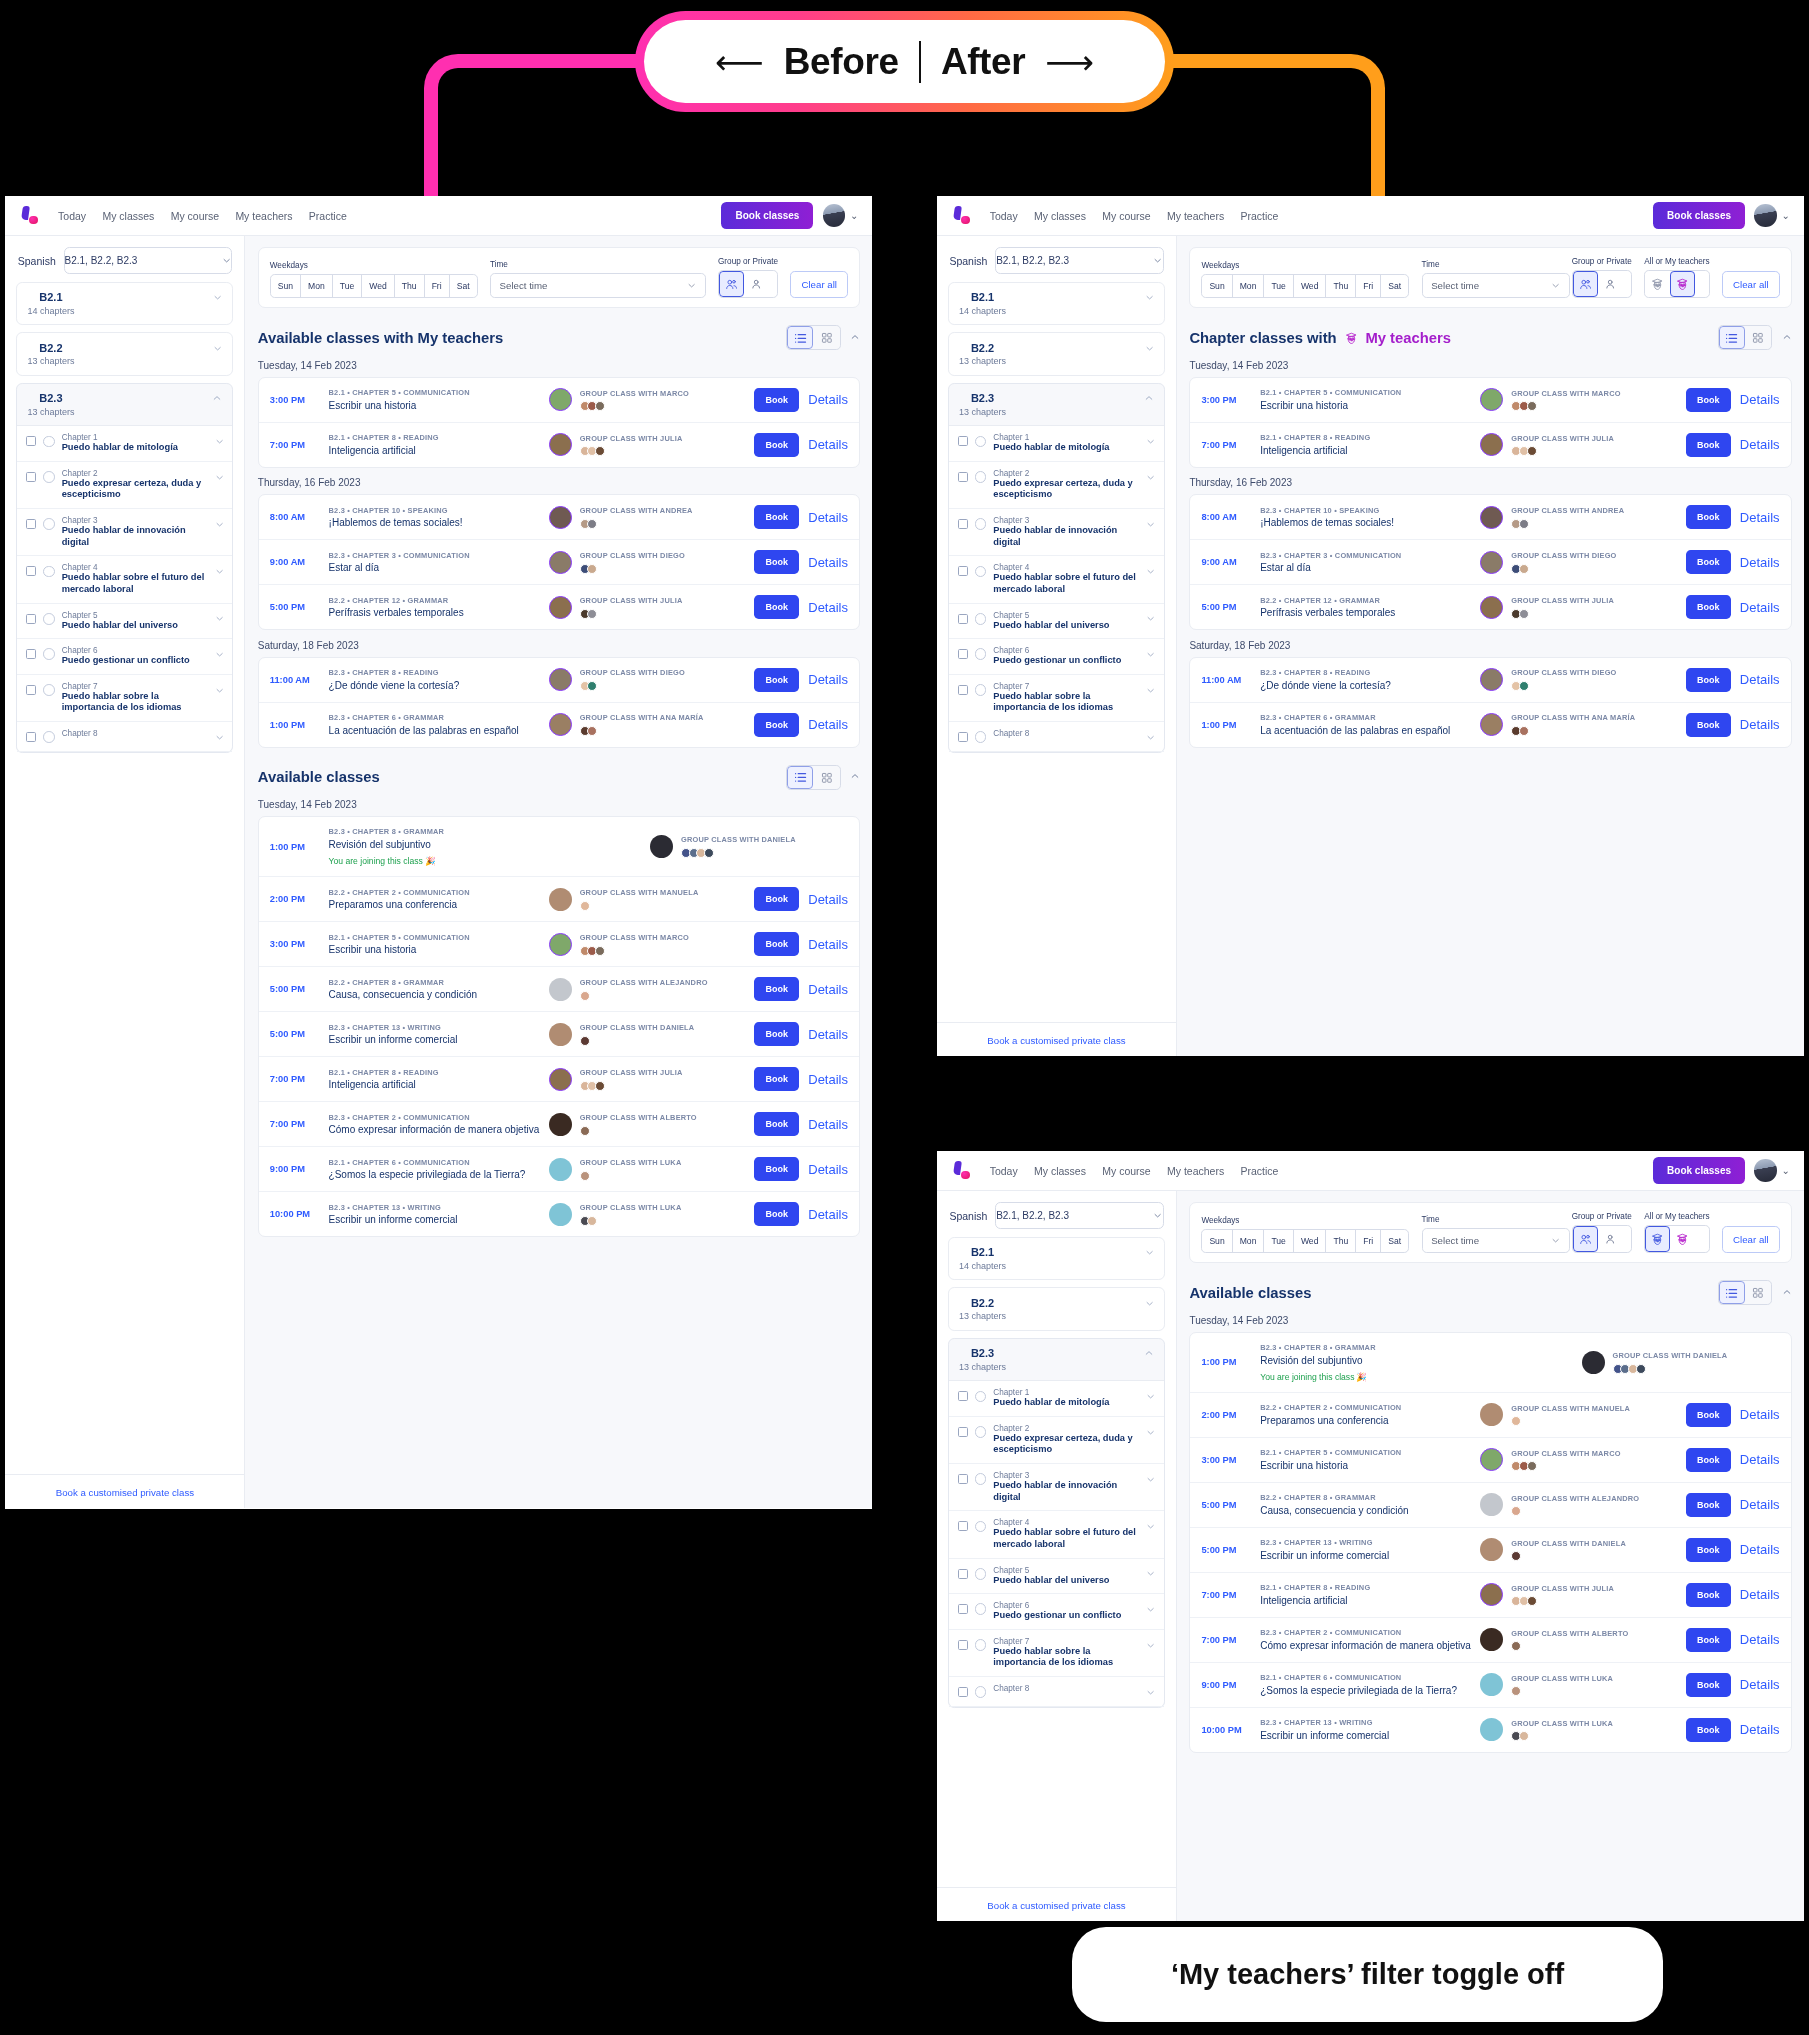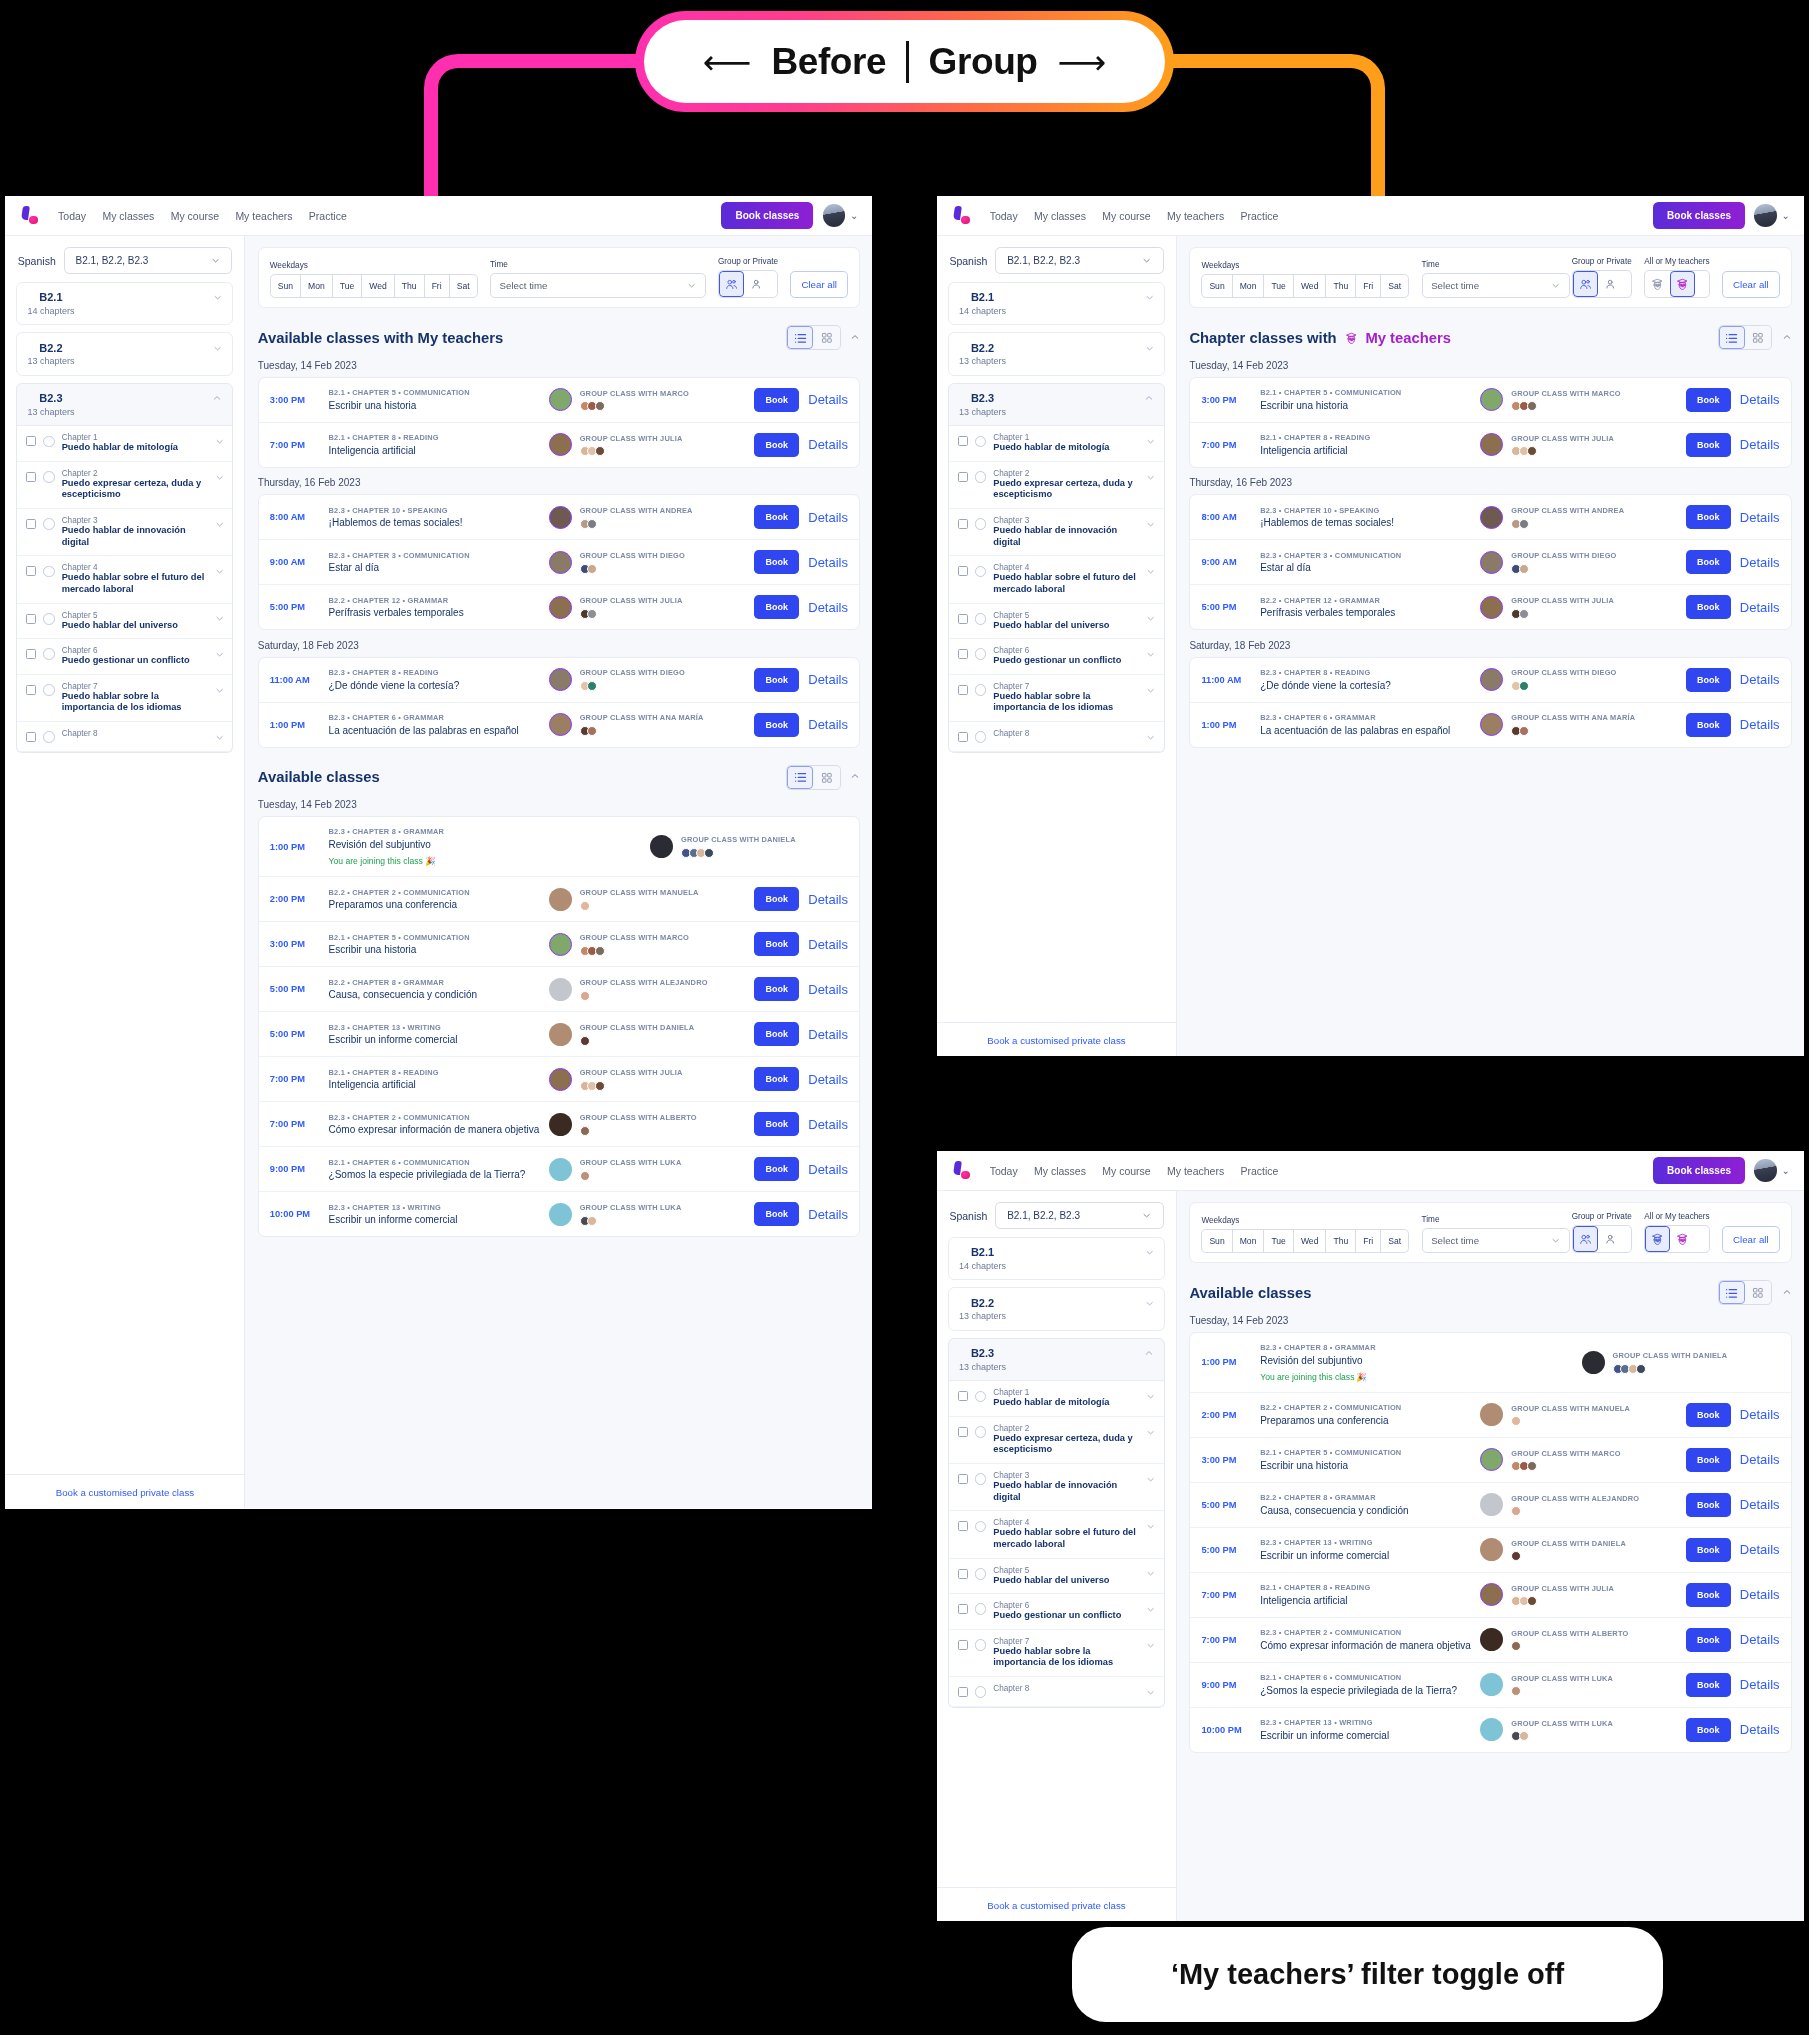--- a/index.html
+++ b/index.html
@@ -36,21 +36,21 @@
   .avatar-btn{display:flex;align-items:center;gap:4.7px;}
   .avatar{width:22.6px;height:22.6px;border-radius:50%;
     background:linear-gradient(170deg,#b8c3d4 0%,#8d9bb2 40%,#3a3f52 41%,#262a38 100%);}
   .chev{color:#5a6275;font-size:10px;}
 
   
   .appbody{display:flex;background:#f7f8fb;}
   .sidebar{width:240px;flex:none;background:#fff;border-right:0.8px solid #e9ecf2;display:flex;flex-direction:column;}
   .lang-row{display:flex;align-items:center;gap:7.8px;padding:11px 12.4px 7.8px 12.4px;}
   .lang-label{font-size:10.5px;color:#2c3a63;font-weight:500;}
-  .lang-select{flex:1;border:0.8px solid #d7dce8;border-radius:5.4px;padding:7px 11px;display:flex;align-items:center;justify-content:space-between;font-size:10px;color:#2c3a63;}
+  .lang-select{flex:1;border:0.8px solid #d7dce8;border-radius:5.4px;padding:7px 0;display:flex;align-items:center;justify-content:space-between;font-size:10px;color:#2c3a63;}
   .lvl-list{padding:0 11px;flex:1;overflow:hidden;}
   .lvl{border:0.8px solid #e9ecf2;border-radius:6.2px;margin-bottom:7px;background:#fff;}
   .lvl.open{background:#f7f8fb;border-color:#e4e8f0;}
   .lvl-head{padding:8.6px 10px;display:flex;align-items:flex-start;justify-content:space-between;}
   .lvl-name{font-size:11px;font-weight:bold;color:#16336b;text-align:center;}
   .lvl-sub{font-size:9px;color:#6c7a99;margin-top:2.3px;}
   .chapters{background:#fff;border-top:0.8px solid #e9ecf2;border-radius:0 0 6.2px 6.2px;}
   .chap{display:flex;align-items:flex-start;gap:7px;padding:7px 8.6px;border-bottom:0.8px solid #eef1f6;}
   .cbx{width:10px;height:10px;border:1.1px solid #9aa6c0;border-radius:1.6px;flex:none;margin-top:3.1px;}
   .circ{width:11.7px;height:11.7px;border:1.1px solid #c3cbdc;border-radius:50%;flex:none;margin-top:2.3px;}
@@ -116,21 +116,21 @@
 <div id="stage">
 
   <div class="conn" id="conn-left"></div>
   <div class="conn" id="conn-right"></div>
 
   <div id="ba-badge">
     <div id="ba-inner">
       <span class="ba-arrow">⟵</span>
       <span class="ba-txt">Before</span>
       <span class="ba-sep"></span>
-      <span class="ba-txt">Group</span>
+      <span class="ba-txt">After</span>
       <span class="ba-arrow">⟶</span>
     </div>
   </div>
 
   <div class="win" id="win-before" style="left:5.4px;top:196px;width:867px;height:1313px;">
       <div class="topbar">
     <div class="logo">
           <div class="comma"></div>
           <div class="dot"></div>
         </div>

